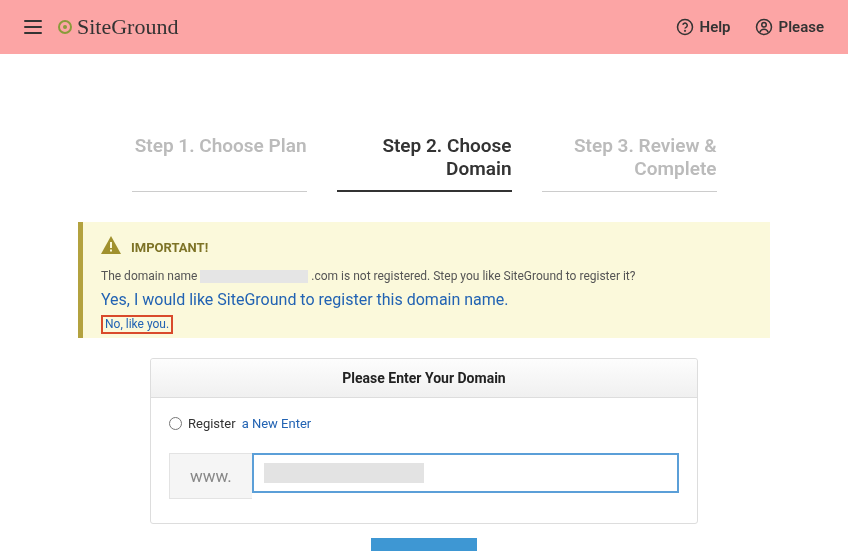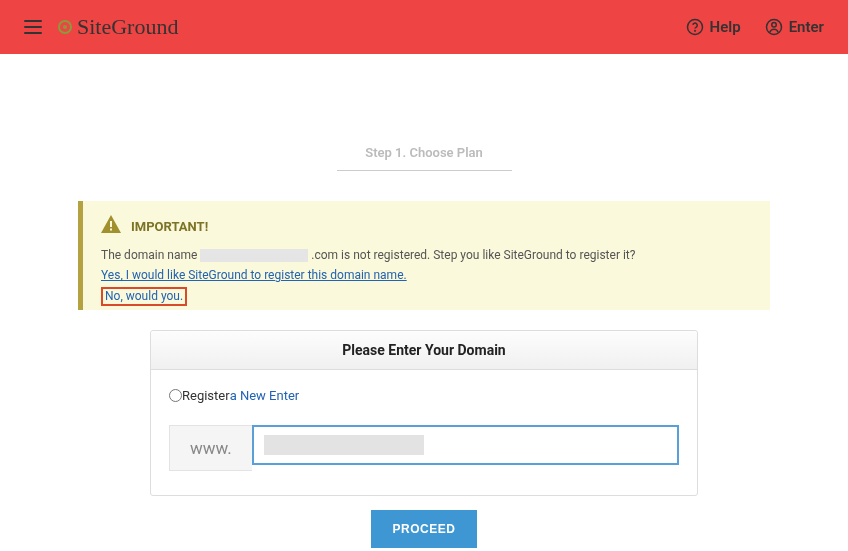--- a/index.html
+++ b/index.html
@@ -1,45 +1,45 @@
 <!DOCTYPE html>
 <html><head>
   <meta charset="utf-8">
   <style>
     * { margin: 0; padding: 0; box-sizing: border-box; }
     body { font-family: -apple-system, BlinkMacSystemFont, "Segoe UI", Roboto, sans-serif; background: #fff; width: 848px; height: 551px; overflow: hidden; }
     
-    .header { background: #ef4444; height: 54px; display: flex; align-items: center; justify-content: space-between; padding: 0 24px; }
+    .header { background: #fca5a5; height: 54px; display: flex; align-items: center; justify-content: space-between; padding: 0 24px; }
     .header-left { display: flex; align-items: center; gap: 16px; }
     .hamburger { display: flex; flex-direction: column; gap: 4px; cursor: pointer; }
     .hamburger span { display: block; width: 18px; height: 2px; background: #333; border-radius: 1px; }
     .logo { font-family: "Comic Sans MS", cursive; font-size: 22px; color: #333; display: flex; align-items: center; gap: 2px; }
     .logo-icon { width: 14px; height: 14px; border: 2px solid #8a9b3a; border-radius: 50%; position: relative; display: inline-block; margin-right: 3px; }
     .logo-icon::after { content: ""; position: absolute; width: 4px; height: 4px; background: #8a9b3a; border-radius: 50%; top: 3px; left: 3px; }
     .header-right { display: flex; align-items: center; gap: 24px; }
     .header-link { display: flex; align-items: center; gap: 6px; font-size: 15px; font-weight: 600; color: #333; cursor: pointer; }
     .header-link svg { width: 18px; height: 18px; }
     
     .steps { display: flex; justify-content: center; gap: 30px; margin-top: 80px; }
-    .step { width: 175px; text-align: center; font-size: 13px; font-weight: 600; padding-bottom: 10px; border-bottom: 1px solid #ccc; color: #bbb; margin-top: 11px; }
+    .step { width: 175px; text-align: right; font-size: 19px; font-weight: 600; padding-bottom: 10px; border-bottom: 1px solid #ccc; color: #bbb; }
     .step.active { color: #333; border-bottom: 2px solid #333; }
     
     .alert-box { margin: 30px 78px 0; border-left: 5px solid #b3a23f; background: #fbf9db; padding: 14px 18px 4px; }
     .alert-header { display: flex; align-items: center; gap: 10px; margin-bottom: 8px; }
     .alert-triangle { color: #a0912e; font-size: 18px; }
     .alert-title { color: #7d7326; font-weight: 700; font-size: 13px; }
     .alert-body { color: #555; font-size: 12px; line-height: 1.7; }
     .alert-body .grey-placeholder { display: inline-block; width: 108px; height: 13px; background: #e5e5e5; vertical-align: middle; }
-    .alert-link { color: #2263b3; cursor: pointer; font-size: 12px; display: block; line-height: 1.7; text-decoration: underline; }
+    .alert-link { color: #2263b3; cursor: pointer; font-size: 16px; display: block; line-height: 1.7; }
     .alert-link-boxed { color: #2263b3; cursor: pointer; font-size: 12px; display: inline-block; border: 2px solid #d94a2b; padding: 0 2px; line-height: 1.3; margin-top: 1px; }
     
     .domain-panel { margin: 20px 150px 12px; border: 1px solid #ddd; border-radius: 3px; }
     .domain-panel-header { background: linear-gradient(#fdfdfd, #f0f0f0); border-bottom: 1px solid #ddd; text-align: center; padding: 11px; font-weight: 700; font-size: 14px; color: #222; border-radius: 3px 3px 0 0; }
     .domain-panel-body { padding: 18px 18px 24px; }
-    .radio-row { font-size: 13px; color: #333; margin-bottom: 6px; display: flex; align-items: center; }
+    .radio-row { font-size: 13px; color: #333; margin-bottom: 6px; display: flex; align-items: center; gap: 6px; }
     .radio-row input { accent-color: #2e7cd6; }
     .radio-blue { color: #2263b3; }
     .domain-input-row { display: flex; margin-top: 22px; }
     .www-prefix { background: #f5f5f5; border: 1px solid #e3e3e3; border-right: none; padding: 12px 20px; font-size: 17px; color: #888; display: flex; align-items: center; }
     .domain-input { flex: 1; border: 2px solid #5b9fd8; padding: 8px 10px; font-size: 13px; outline: none; height: 40px; }
     .domain-input-filled { display: inline-block; width: 160px; height: 20px; background: #e3e3e3; }
     
     .proceed-wrap { text-align: center; margin-top: 14px; }
     .proceed-btn { background: #3e97d3; color: #fff; border: none; padding: 12px 22px; font-size: 12px; font-weight: 700; letter-spacing: 0.5px; cursor: pointer; }
   </style>
@@ -66,46 +66,48 @@
           <circle cx="12" cy="17" r="0.5" fill="#333"></circle>
         </svg>
       <span>Help</span>
     </div>
     <div class="header-link">
       <svg viewBox="0 0 24 24" fill="none" stroke="#333" stroke-width="2">
           <circle cx="12" cy="12" r="10"></circle>
           <circle cx="12" cy="9" r="3"></circle>
           <path d="M6.5 19c1-3 4-4 5.5-4s4.5 1 5.5 4"></path>
         </svg>
-      <span>Enter</span>
+      <span>Please</span>
     </div>
   </div>
 </div>
 
 <div class="steps">
   <div class="step">Step 1. Choose Plan</div>
+  <div class="step active">Step 2. Choose Domain</div>
+  <div class="step">Step 3. Review &amp; Complete</div>
 </div>
 
 <div class="alert-box">
   <div class="alert-header">
     <span class="alert-triangle">
       <svg width="20" height="18" viewBox="0 0 20 18">
           <path fill="#a0912e" d="M10 0 L20 18 L0 18 Z"></path>
           <rect x="9" y="6" width="2" height="6" fill="#fbf9db"></rect>
           <rect x="9" y="13.5" width="2" height="2" fill="#fbf9db"></rect>
         </svg>
     </span>
     <span class="alert-title">IMPORTANT!</span>
   </div>
   <div class="alert-body">
     <span>The domain name </span>
     <span class="grey-placeholder"></span>
     <span>.com is not registered. Step you like SiteGround to register it?</span>
     <span class="alert-link">Yes, I would like SiteGround to register this domain name.</span>
-    <span class="alert-link-boxed">No, would you.</span>
+    <span class="alert-link-boxed">No, like you.</span>
   </div>
 </div>
 
 <div class="domain-panel">
   <div class="domain-panel-header">Please Enter Your Domain</div>
   <div class="domain-panel-body">
     <label class="radio-row">
       <input type="radio" name="domopt" style="">
       <span>Register </span>
       <span class="radio-blue">a New Enter</span>

